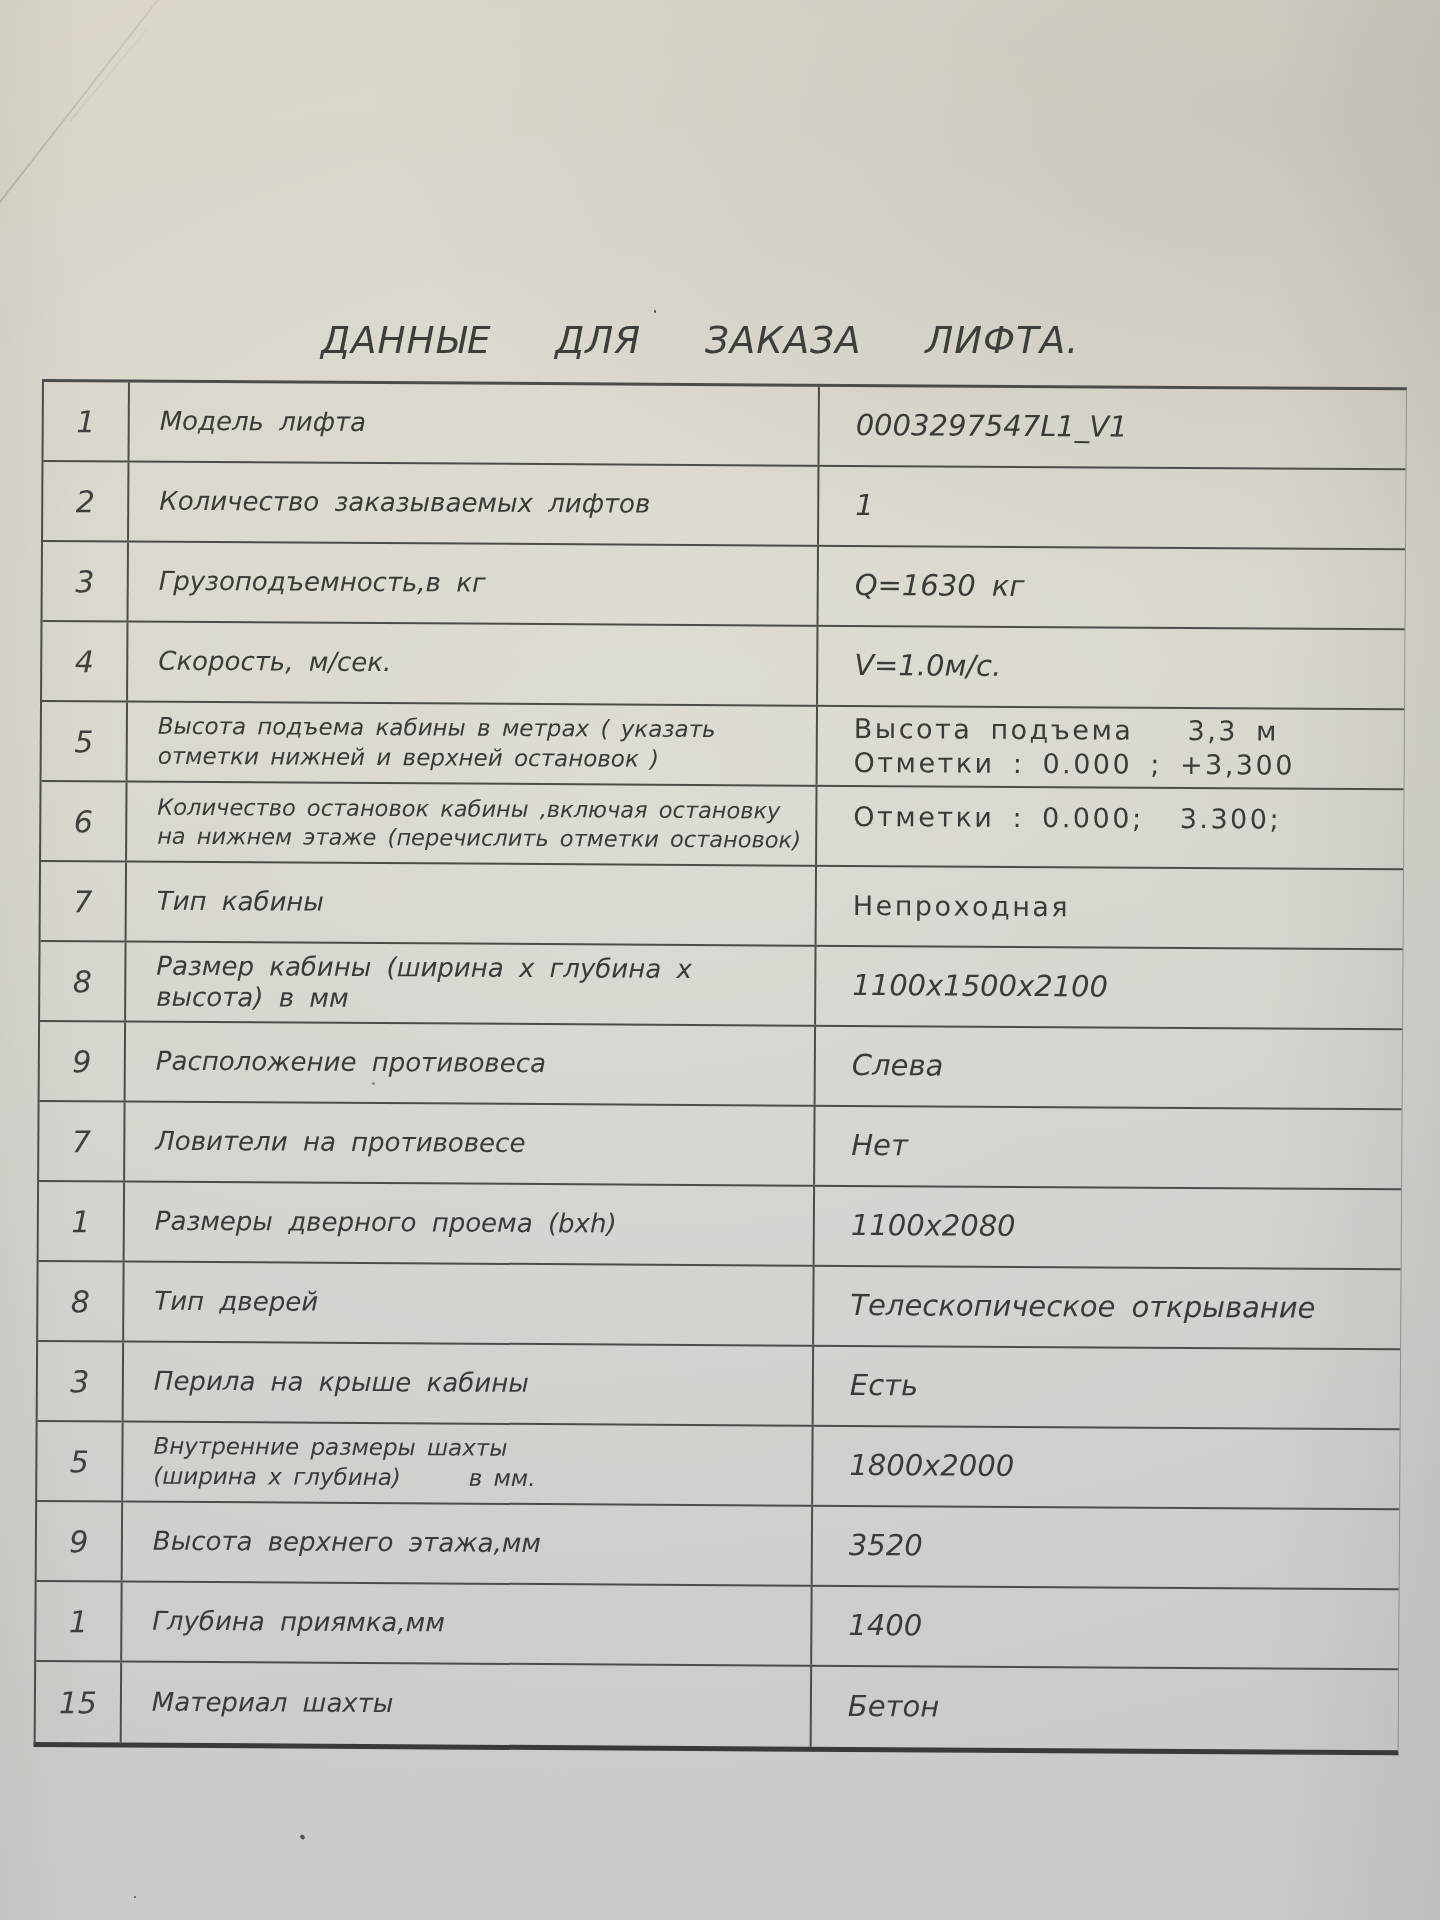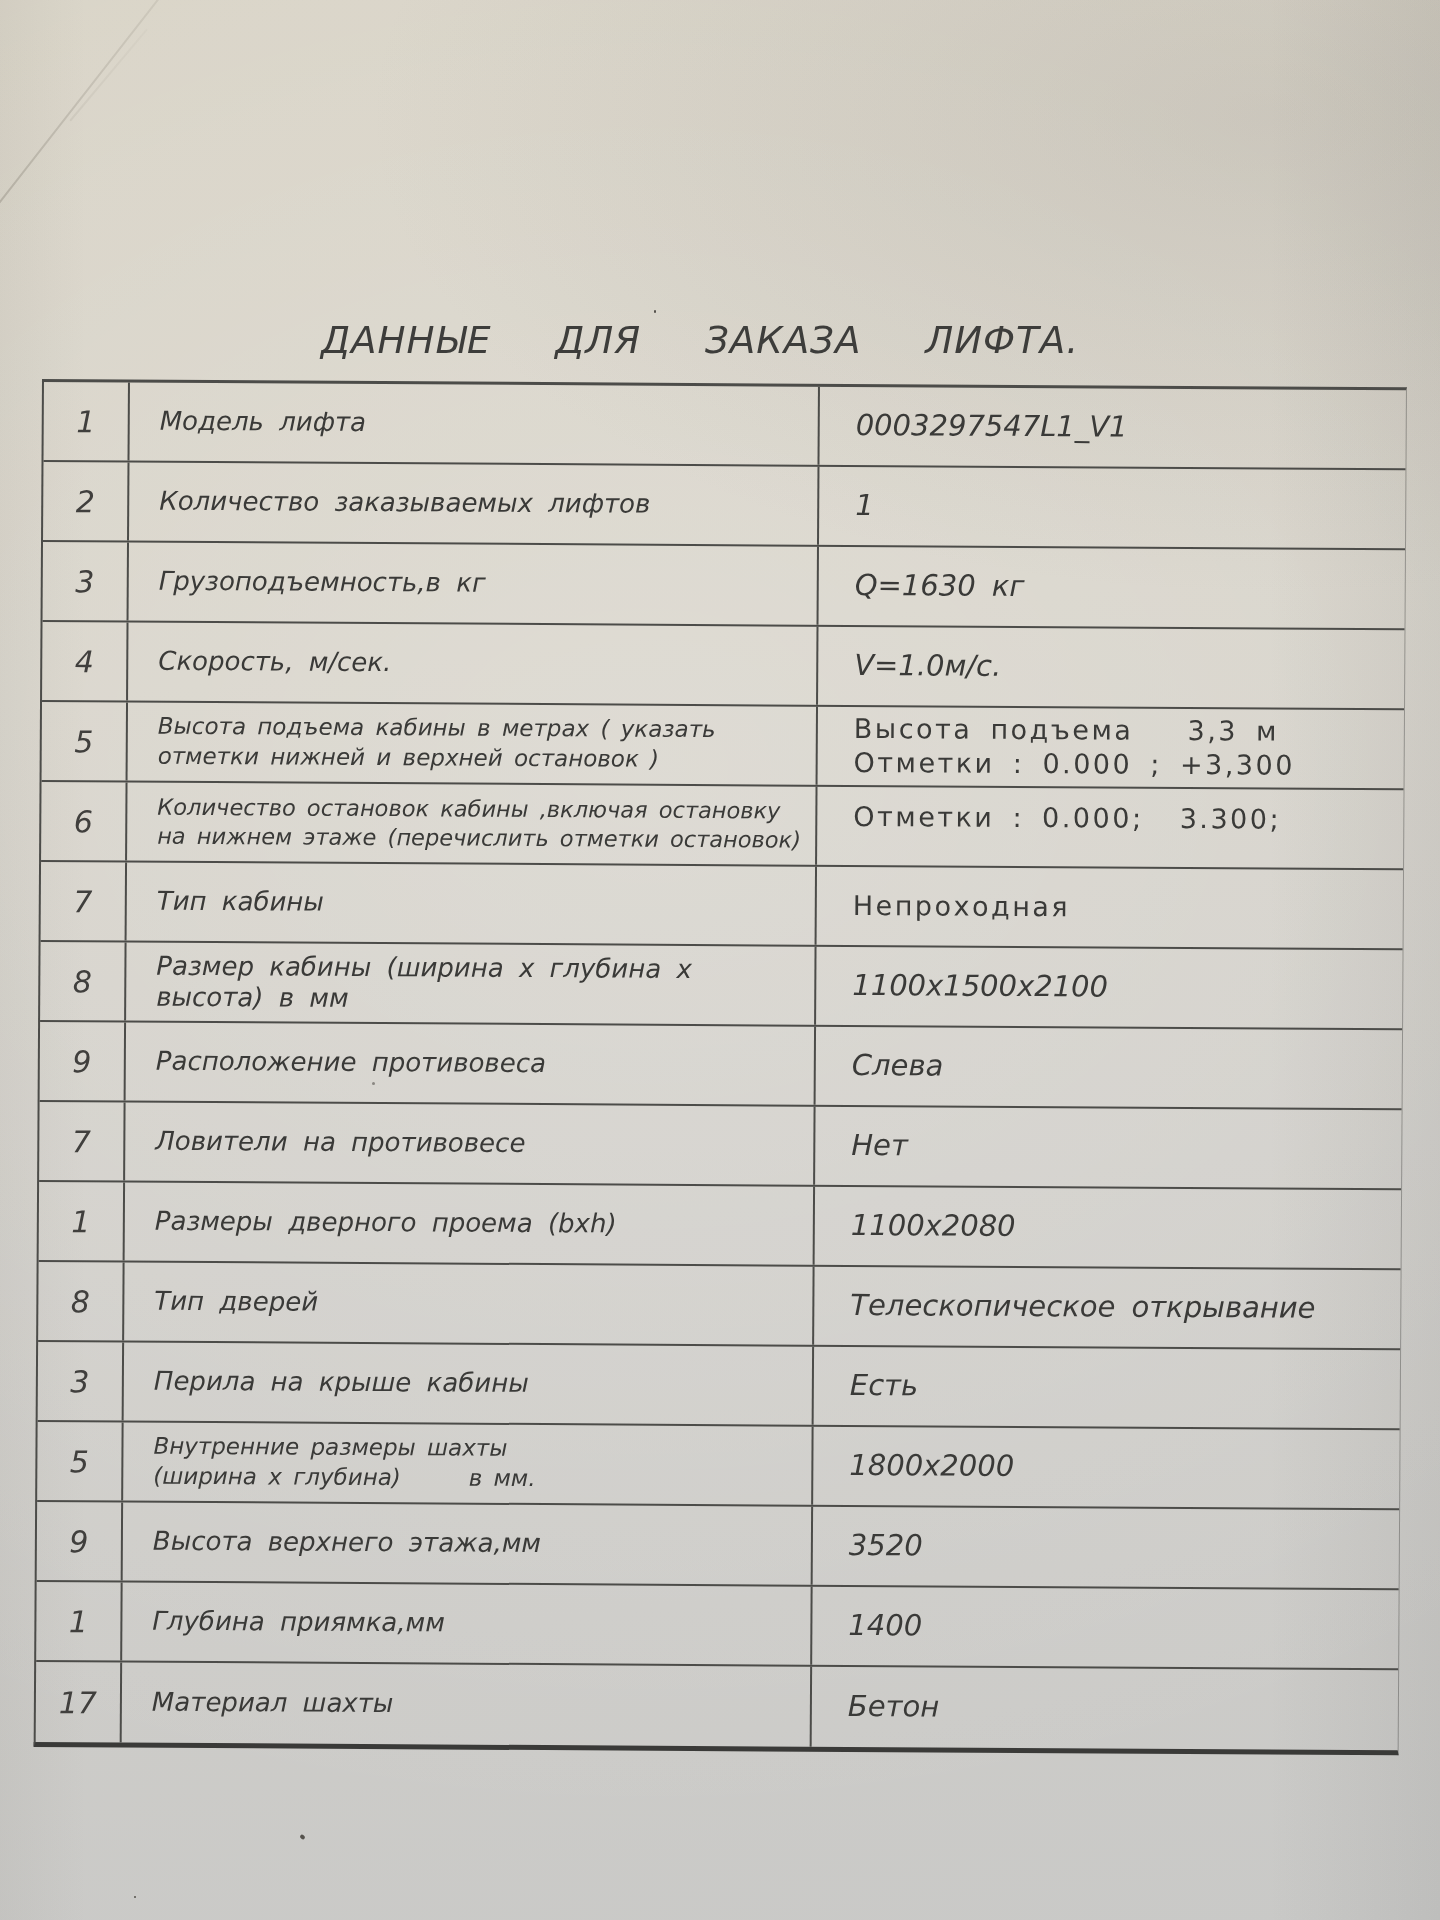--- a/index.html
+++ b/index.html
@@ -181,17 +181,17 @@
     <div class="cell-num">9</div>
     <div class="cell-label">Высота верхнего этажа,мм</div>
     <div class="cell-value">3520</div>
   </div>
     <div class="t-row">
     <div class="cell-num">1</div>
     <div class="cell-label">Глубина приямка,мм</div>
     <div class="cell-value">1400</div>
   </div>
     <div class="t-row">
-    <div class="cell-num">17</div>
+    <div class="cell-num">15</div>
     <div class="cell-label">Материал шахты</div>
     <div class="cell-value">Бетон</div>
   </div>
   </div>
 
 </body></html>

